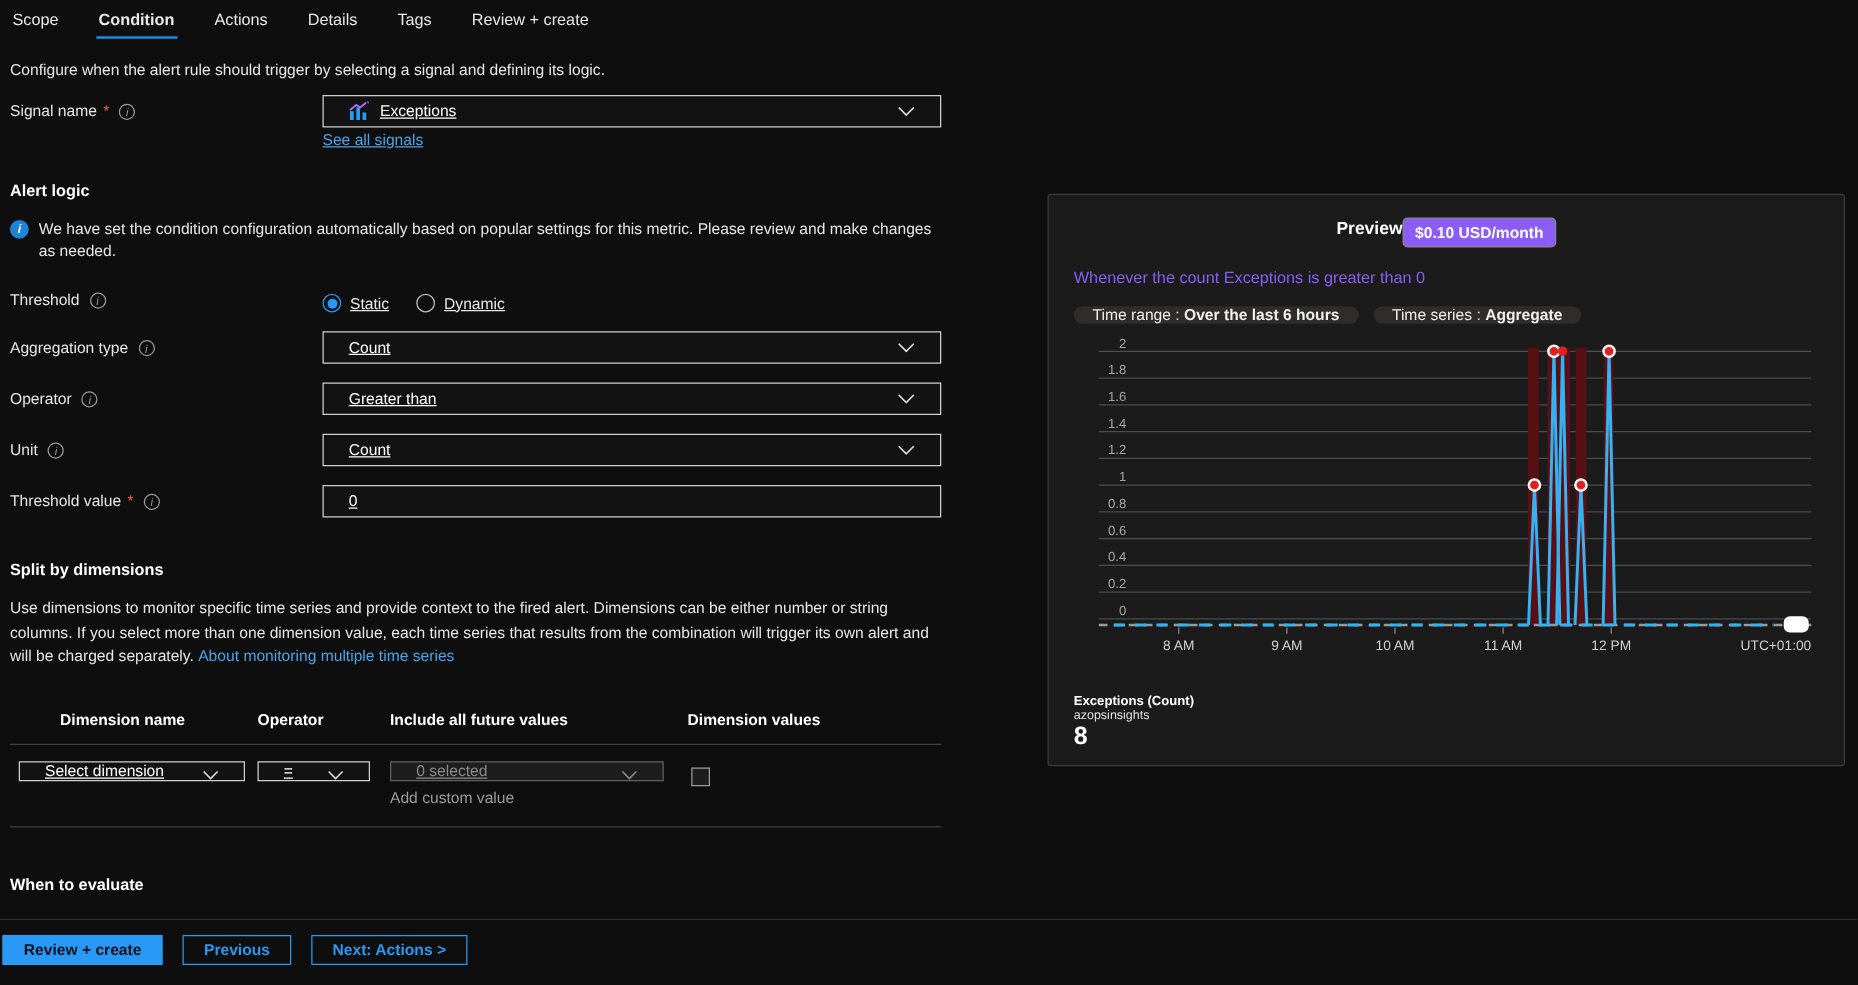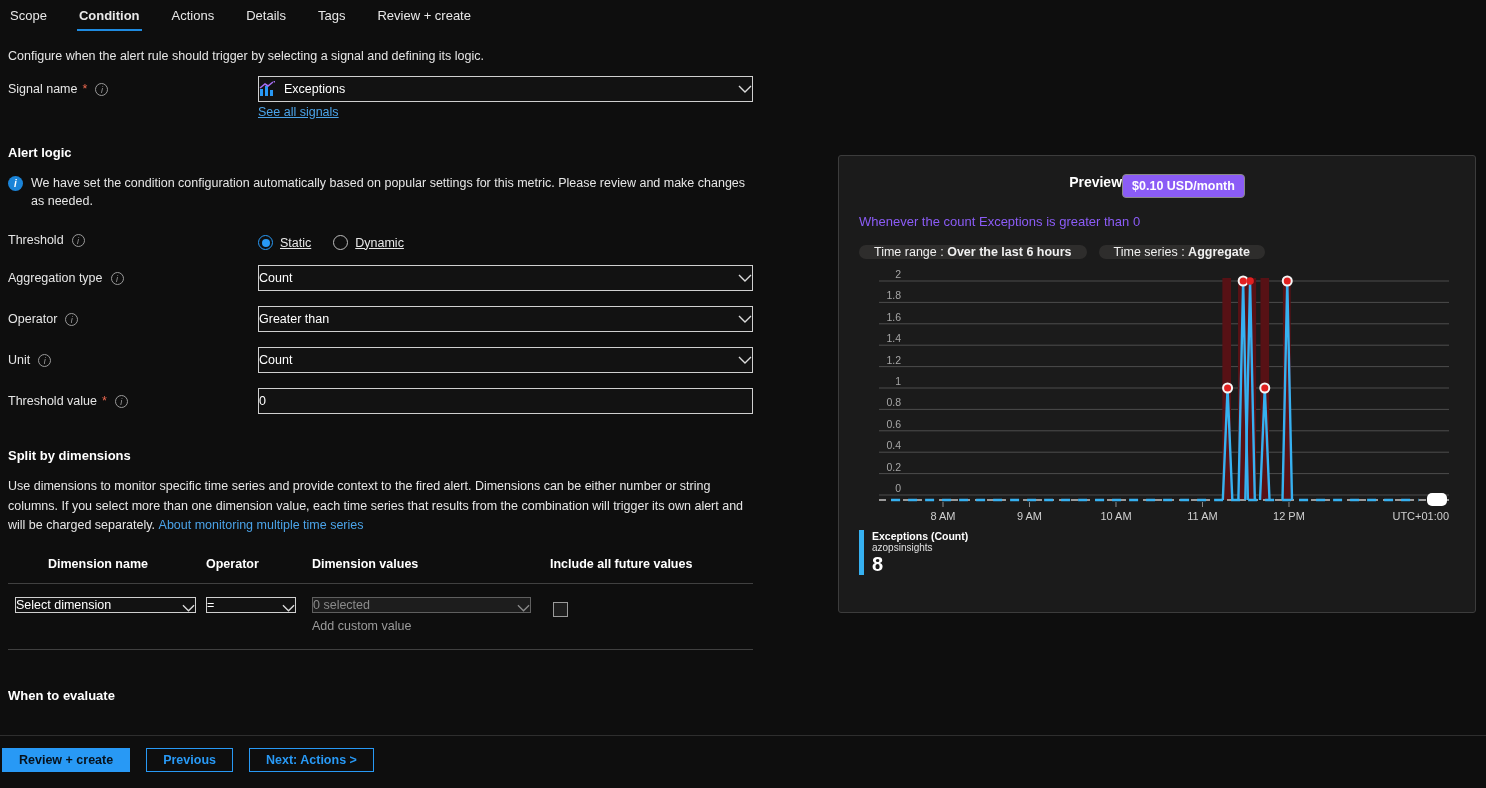--- a/index.html
+++ b/index.html
@@ -17,21 +17,21 @@
 
   
   .leftcol { position:absolute; left:8px; top:76px; width:745px; }
   .frow { display:flex; align-items:flex-start; margin-bottom:15px; }
   .flabel { width:250px; padding-top:6px; color:#e6e6e6; display:flex; align-items:center; gap:4px; }
   .fctrl { flex:1; }
   .req { color:#ef6950; margin-left:1px; }
   .info-i { display:inline-block; width:13px; height:13px; border:1px solid #9a9a9a; border-radius:50%;
     color:#9a9a9a; font-size:9px; line-height:12px; text-align:center; font-style:italic; margin-left:4px; flex:none; }
   .dropdown, .textinput { display:flex; align-items:center; height:26px; border:1px solid #cfcfcf;
-    background:#121212; padding:0 0; color:#fff; }
+    background:#121212; padding:0 20px; color:#fff;text-decoration:underline; }
   .dropdown .chev { margin-left:auto; }
   .chev svg { display:block; }
   .link { color:#4ba3e8; text-decoration:underline; cursor:pointer; display:inline-block; }
   .link.plain { text-decoration:none; }
   .seeall { margin-top:3px; }
   .h2 { font-weight:bold; font-size:13px; color:#fff; }
   .alert-logic-h { margin:26px 0 14px 0; }
   .note { display:flex; gap:8px; margin-bottom:20px; }
   .note-icon { flex:none; width:15px; height:15px; border-radius:50%; background:#1b84d8; color:#fff;
     font-size:10px; font-weight:bold; text-align:center; line-height:15px; font-style:italic; margin-top:2px; }
@@ -40,21 +40,21 @@
   .radio { display:flex; align-items:center; gap:7px; cursor:pointer; }
   .rdot { width:15px; height:15px; border-radius:50%; border:1.5px solid #bdbdbd; position:relative; flex:none; }
   .radio.sel .rdot { border-color:#2899f5; }
   .radio.sel .rdot::after { content:""; position:absolute; inset:2.5px; border-radius:50%; background:#2899f5; }
 
   
   .split-h { margin:34px 0 14px 0; }
   .split-p { line-height:1.55; color:#e6e6e6; width:745px; }
   .dimtable { margin-top:16px; }
   .dimgrid { display:grid; grid-template-columns:198px 106px 238px 1fr; align-items:start; }
-  .dimhead { font-weight:bold; color:#fff; padding:6px 0 12px 0; }
+  .dimhead { font-weight:bold; color:#fff; padding:6px 0 12px 0;margin-top:12px; }
   .dimhead.first { padding-left:40px; }
   .tdiv { height:1px; background:#404040; }
   .dimrow { padding:13px 0 6px 0; }
   .dd-sm { height:16px;align-items:flex-end; }
   .dd-dim { width:181px; margin-left:7px; }
   .dd-op { width:90px; }
   .dd-val { width:219px; }
   .dropdown.disabled { border-color:#5f5f5f; background:#1d1d1d; color:#8b8b8b; }
   .checkbox { width:15px; height:15px; border:1px solid #9a9a9a; background:#1d1d1d; margin-top:5px; margin-left:3px; }
   .addcustom { color:#9b9b9b; margin:6px 0 10px 0; }
@@ -71,21 +71,21 @@
   
   .card { position:absolute; left:838px; top:155px; width:638px; height:458px;
     background:#1b1b1b; border:1px solid #3c3c3c; border-radius:3px; padding:18px 20px; }
   .card-top { display:flex; align-items:flex-start; justify-content:center; }
   .price { border:1px solid #8a8886; border-radius:4px; padding:4px 9px; font-weight:600; color:#fff; background:#8b5cf6; }
   .cond-sentence { margin-top:16px; color:#8b5cf6; font-size:13px; }
   .chips { display:flex; gap:12px; margin-top:16px; }
   .chip { background:#2e2d2c; border-radius:12px; padding:0 15px; color:#f0f0f0; }
   .chip b { font-weight:bold; }
   .chartwrap { margin-top:10px; }
-  .legend { display:flex; gap:8px; margin-top:2px; }
+  .legend { display:flex; gap:8px; margin-top:19px;flex-direction:column; }
   .legend-bar { width:5px; background:#36b1f1; flex:none; }
   .legend-name { font-weight:bold; font-size:10.5px; color:#fff; }
   .legend-res { font-size:10px; color:#e0e0e0; }
   .legend-total { font-size:20px; font-weight:bold; color:#fff; line-height:1.1; }
 </style>
 </head>
 <body>
 
 <div class="page">
 
@@ -221,22 +221,22 @@
     <div class="h2 split-h">Split by dimensions</div>
     <div class="split-p">
       <span>Use dimensions to monitor specific time series and provide context to the fired alert. Dimensions can be either number or string columns. If you select more than one dimension value, each time series that results from the combination will trigger its own alert and will be charged separately.</span>
       <span class="link plain">About monitoring multiple time series</span>
     </div>
 
     <div class="dimtable">
       <div class="dimgrid" id="dim-headers">
           <div class="dimhead first">Dimension name</div>
           <div class="dimhead">Operator</div>
+          <div class="dimhead">Include all future values</div>
           <div class="dimhead">Dimension values</div>
-          <div class="dimhead">Include all future values</div>
         </div>
       <div class="tdiv"></div>
       <div class="dimgrid dimrow">
         <div>
           <div class="dropdown dd-sm dd-dim">
             <span>Select dimension</span>
             <span class="chev">
               <svg width="13" height="8" viewBox="0 0 14 8">
                   <polyline points="1,1 7,7 13,1" stroke="#dcdcdc" stroke-width="1.4" fill="none"></polyline>
                 </svg>

